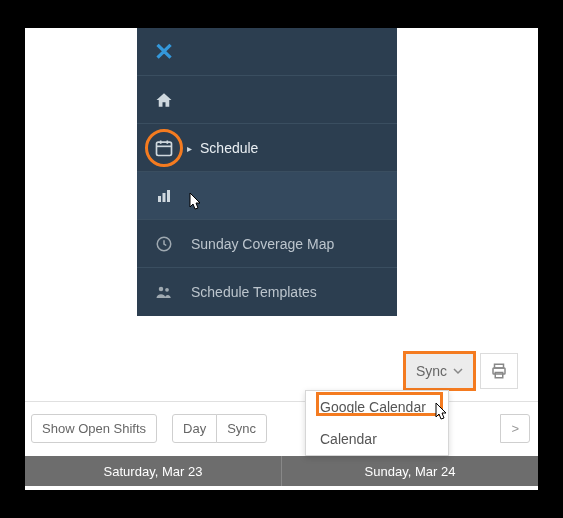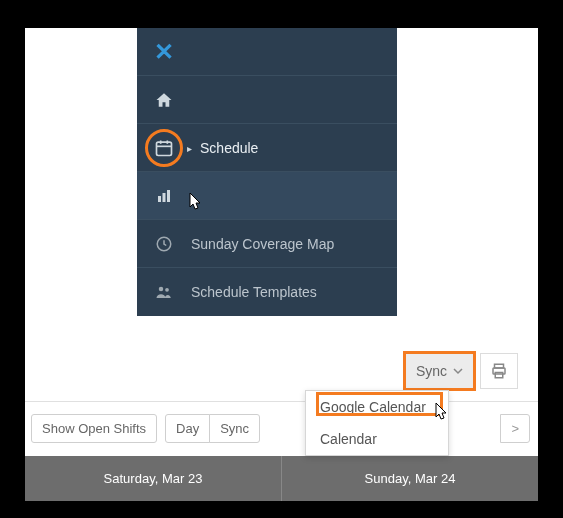--- a/index.html
+++ b/index.html
@@ -17,28 +17,28 @@
     .logo-x { color: #3498db; font-weight: bold; font-size: 24px; }
     svg { display: block; }
     .cursor { position: absolute; z-index: 100; }
     .toolbar { position: absolute; top: 312px; left: 0; right: 0; height: 62px; background: #fff; display: flex; align-items: center; justify-content: flex-end; padding-right: 20px; gap: 6px; border-bottom: 1px solid #e0e0e0; }
     .sync-btn { border: 1px solid #c8c8c8; background: #ececec; height: 36px; padding: 0 10px; display: flex; align-items: center; gap: 6px; color: #666; font-size: 14px; position: relative; }
     .sync-highlight { position: absolute; border: 3px solid #f47b20; pointer-events: none; top: -3px; left: -3px; right: -3px; bottom: -3px; }
     .print-btn { border: 1px solid #dcdcdc; background: #fff; width: 38px; height: 36px; display: flex; align-items: center; justify-content: center; }
     .dropdown { position: absolute; top: 362px; left: 280px; width: 144px; background: #fff; border: 1px solid #d6d6d6; box-shadow: 0 2px 6px rgba(0,0,0,0.15); z-index: 50; }
     .dropdown-item { padding: 8px 14px; font-size: 14px; color: #555; }
     .gc-highlight { border: 3px solid #f47b20; position: absolute; top: 1px; left: 10px; width: 127px; height: 24px; pointer-events: none; }
-    .segcontrol { position: absolute; top: 386px; left: 6px; display: flex; align-items: center; gap: 8px; }
+    .segcontrol { position: absolute; top: 386px; left: 6px; display: flex; align-items: center; gap: 15px; }
     .pill { border: 1px solid #cfcfcf; background: #fff; padding: 6px 10px; color: #666; font-size: 13px; border-radius: 3px; }
     .seggroup { display: flex; }
     .seggroup .pill { border-radius: 0; margin-left: -1px; }
     .seggroup .pill:first-child { border-radius: 3px 0 0 3px; margin-left: 0; }
     .seggroup .pill:last-child { border-radius: 0 3px 3px 0; }
     .nav-arrow { position: absolute; top: 386px; right: 8px; border: 1px solid #cfcfcf; background: #fff; padding: 6px 10px; color: #999; font-size: 13px; border-radius: 0 3px 3px 0; }
-    .day-header { position: absolute; top: 428px; left: 0; right: 0; height: 45px; background: #6d6d6d; display: flex; }
+    .day-header { position: absolute; top: 428px; left: 0; right: 0; height: 30px; background: #6d6d6d; display: flex; }
     .day-cell { flex: 1; display: flex; align-items: center; justify-content: center; color: #fff; font-size: 13px; }
     .day-cell:first-child { border-right: 1px solid #888; }
     .tri { transform: translateY(1px); }
   </style>
 </head>
 <body>
 
 <div class="canvas">
 
   <div class="sidebar">

